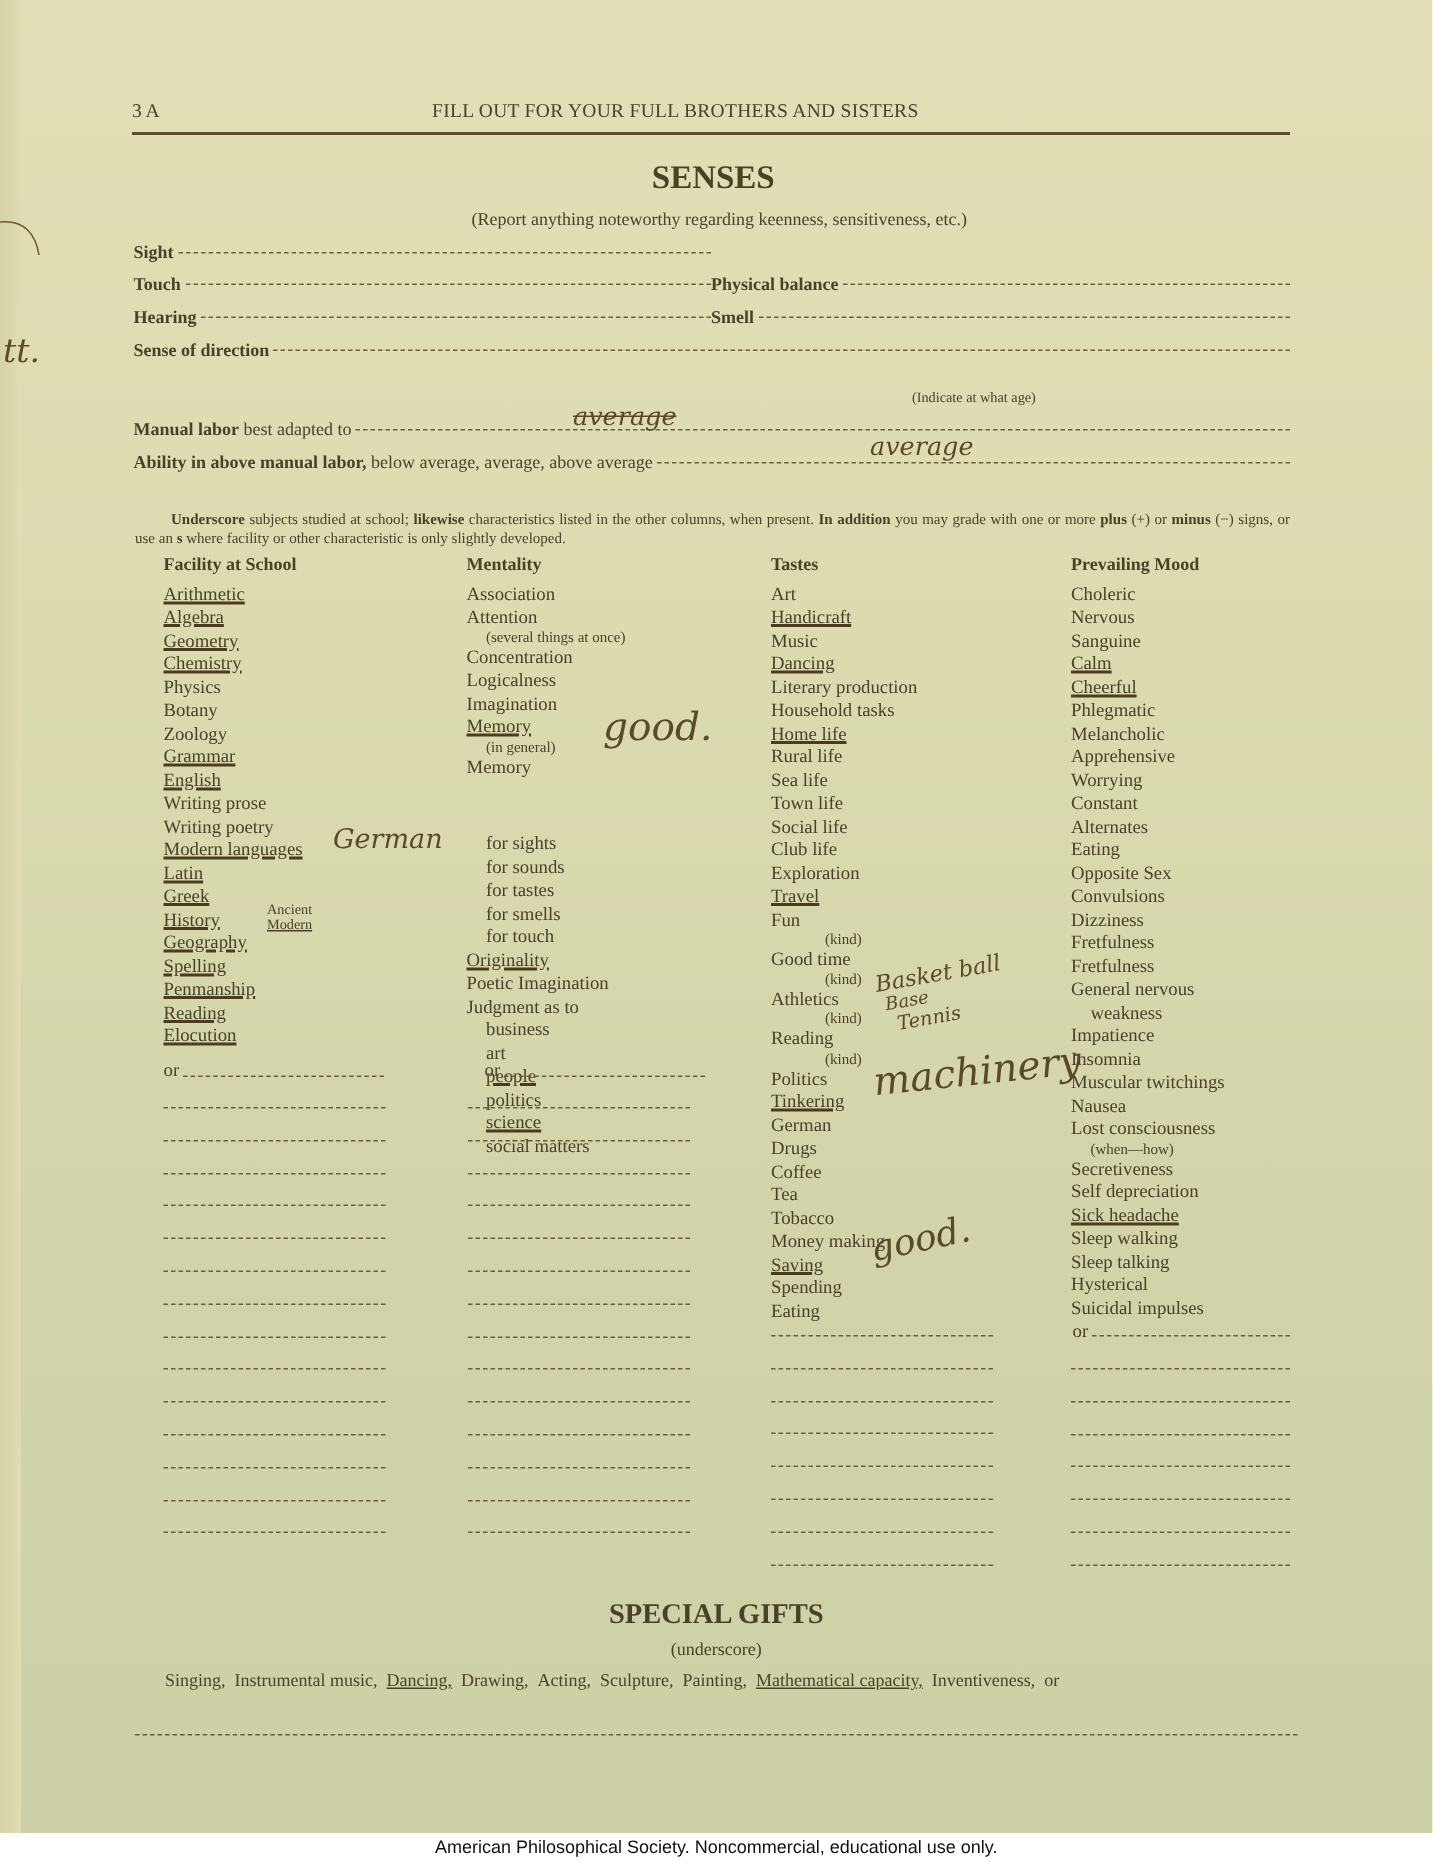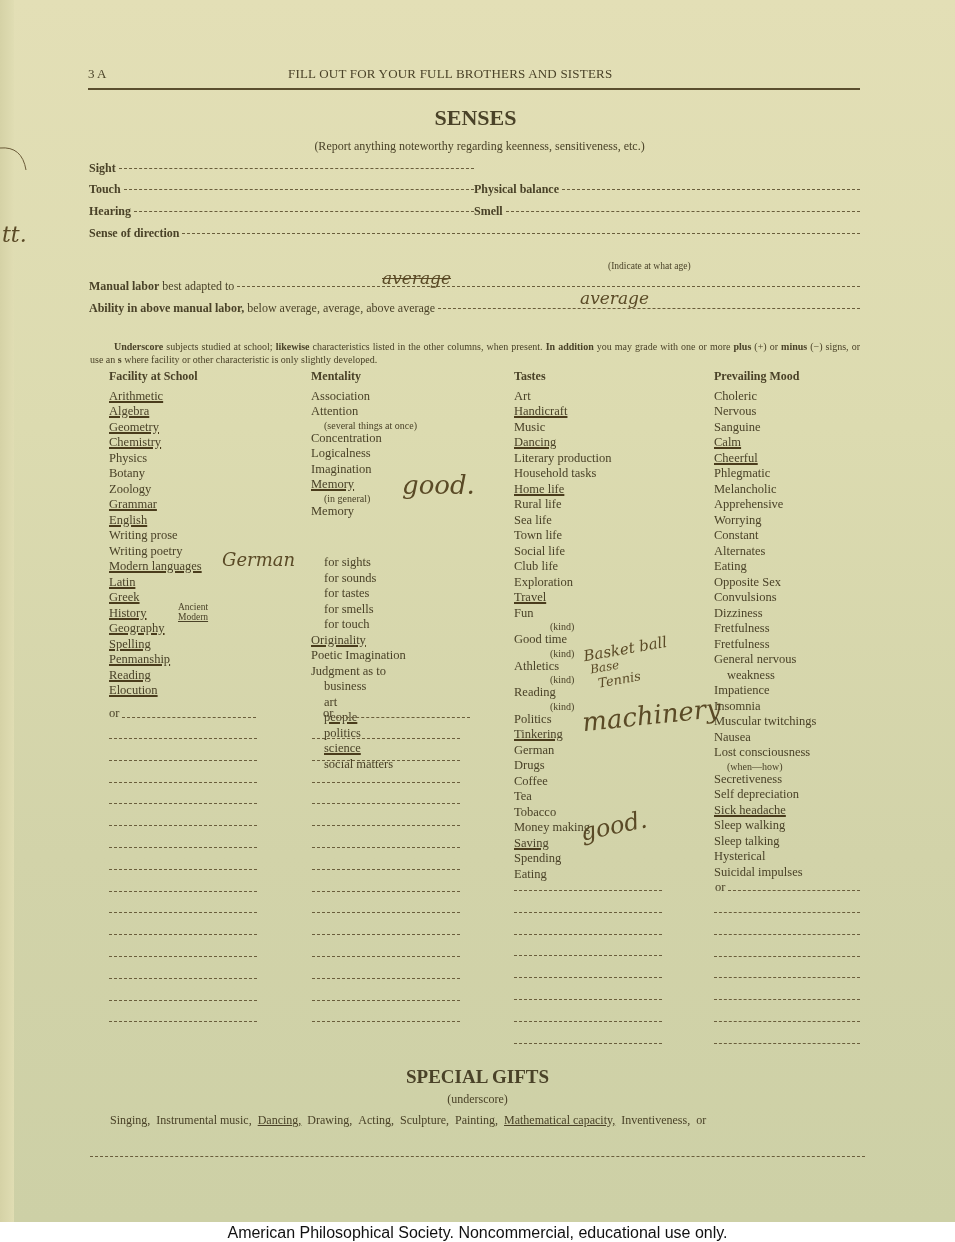--- a/index.html
+++ b/index.html
@@ -2,21 +2,21 @@
 <html><head>
 <meta charset="utf-8">
 <style>
   html, body { margin:0; padding:0; }
   body { width:955px; height:1242px; background:#ffffff; position:relative; overflow:hidden;
          font-family:"Liberation Serif","DejaVu Serif",serif; color:#4a4228; }
   .paper { position:absolute; left:0; top:0; width:955px; height:1222px;
            background:linear-gradient(180deg,#e3dfb6 0%,#dcdbb0 35%,#d2d3a9 70%,#cdd0a6 100%); }
   .fold { position:absolute; left:0; top:0; width:14px; height:1222px; background:linear-gradient(90deg,#d5d2a6,#e0ddb3); }
   .caption { position:absolute; left:0; top:1224px; width:955px; text-align:center;
-             font-family:"Liberation Sans",sans-serif; font-size:16px; color:#111; }
+             font-family:"Liberation Sans",sans-serif; font-size:12px; color:#111; }
   .hdr-num { position:absolute; left:88px; top:66px; font-size:13px; }
   .hdr-title { position:absolute; left:288px; top:66px; font-size:13px; letter-spacing:0.2px; }
   .hdr-rule { position:absolute; left:88px; top:88px; width:772px; height:2px; background:#5a4e2e; }
   .title { position:absolute; left:0; width:955px; text-align:center; font-weight:bold; }
   .senses-title { top:105px; font-size:22px; left:-2px; }
   .senses-sub { top:139px; font-size:12px; font-weight:normal; left:2px; }
   .field { position:absolute; font-size:12px; white-space:nowrap; display:flex; align-items:baseline; }
   .field .lbl { font-weight:bold; }
   .dots { flex:1; border-bottom:1px dashed #6a5e3c; height:0; margin-left:3px; transform:translateY(-3px); }
   .hand { position:absolute; font-family:"DejaVu Serif",serif; font-style:italic; color:#5a4a26; white-space:nowrap; }

